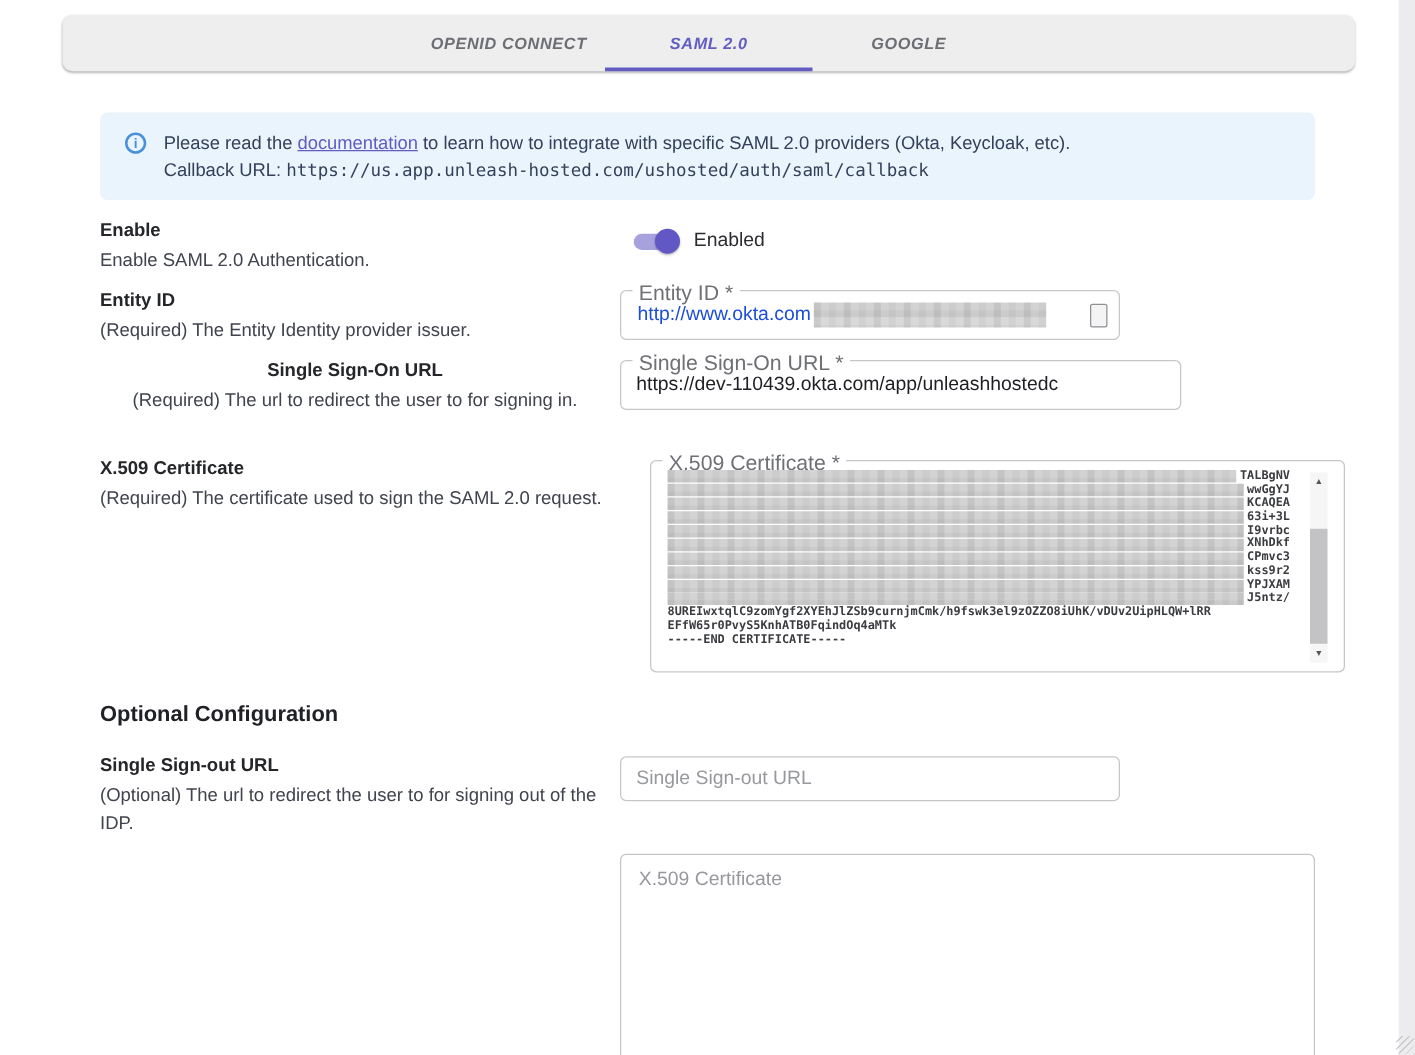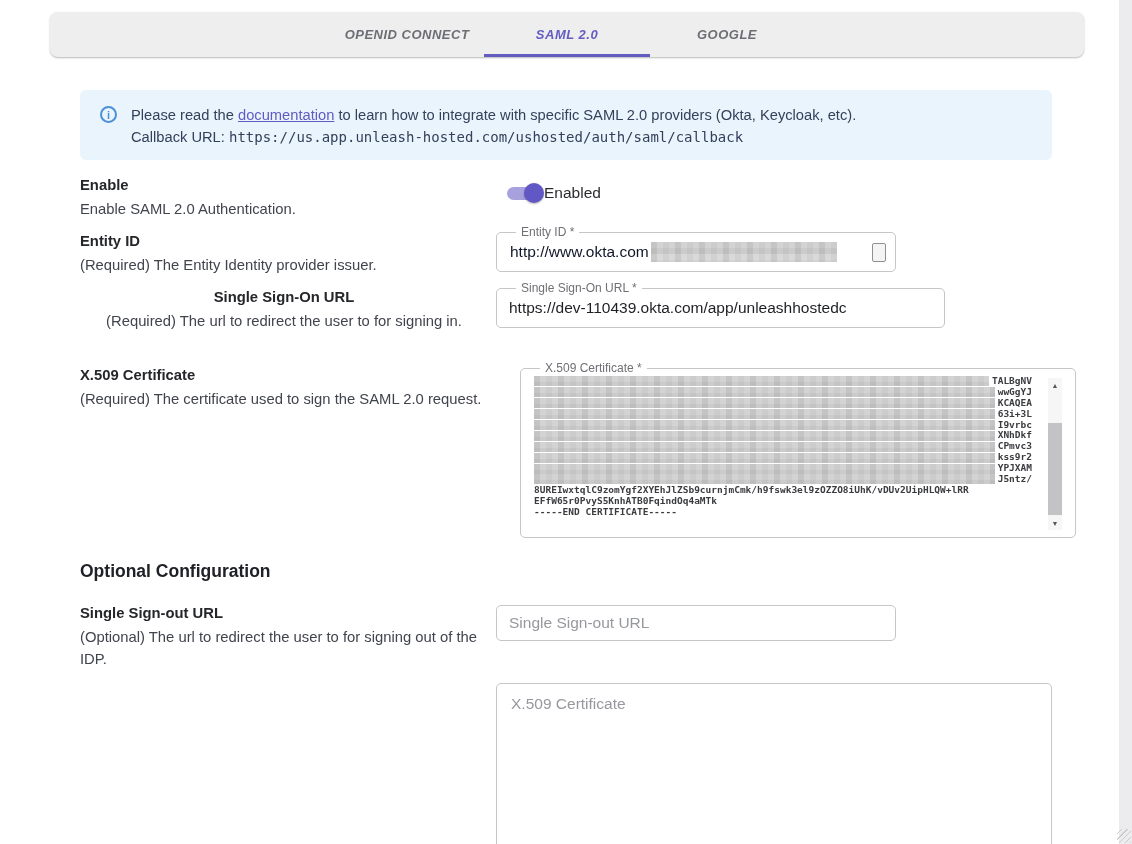--- a/index.html
+++ b/index.html
@@ -33,33 +33,33 @@
   .doc-link { color:var(--link-purple,#615bc2); text-decoration:underline; cursor:pointer; }
   .mono { font-family:"DejaVu Sans Mono", monospace; font-size:14px; }
 
   
   .left-col { position:absolute; left:80px; width:408px; }
   .field-label { font-size:14.8px; font-weight:700; color:#25262a; margin-bottom:5px; }
   .field-desc  { font-size:14.8px; color:#41444d; line-height:22px; }
   #heading-optional { position:absolute; left:80px; top:561px; font-size:17.5px; font-weight:700; color:#202126; }
 
   
-  #toggle-group { position:absolute; left:504px; top:182px; display:flex; align-items:center; }
+  #toggle-group { position:absolute; left:504px; top:182px; display:flex; align-items:center; gap:11px; }
   .switch { position:relative; width:40px; height:22px; cursor:pointer; }
   .switch .track { position:absolute; left:3px; top:5px; width:34px; height:13px; border-radius:7px;
     background:var(--toggle-track,#a7a1dd); }
   .switch .thumb { position:absolute; right:0; top:1px; width:20px; height:20px; border-radius:50%;
     background:var(--toggle-thumb,#6158c5); box-shadow:0 1px 2px rgba(0,0,0,.3); }
   #toggle-label { font-size:15.5px; color:#2b2c30; }
 
   
   .mui-field { position:absolute; background:#fff; border:1px solid #c6c6c8; border-radius:5px; }
-  .mui-label { position:absolute; top:-8px; left:19px; background:#fff; padding:0 5px;
-    font-size:12px; color:#6f7075; white-space:nowrap; }
-  .field-value { position:absolute; left:13px; top:9px; font-size:15.5px; color:#0f172a;
+  .mui-label { position:absolute; top:-8px; left:9px; background:#fff; padding:0 5px;
+    font-size:17px; color:#6f7075; white-space:nowrap; }
+  .field-value { position:absolute; left:13px; top:9px; font-size:15.5px; color:#1d4ed8;
     white-space:nowrap; display:flex; align-items:center; }
   .bare-input { width:100%; height:100%; border:none; outline:none; background:transparent;
     font-family:"Liberation Sans", sans-serif; font-size:15.5px; color:#1e1f23; padding:0 12px; }
   .bare-input::placeholder { color:#97989d; opacity:1; }
   .placeholder-text { position:absolute; left:14px; top:11px; font-size:15.5px; color:#97989d; }
 
   #entity-field  { left:496px; top:232px; width:400px; height:40px; }
   #sso-field     { left:496px; top:288px; width:449px; height:40px; }
   #signout-field { left:496px; top:605px; width:400px; height:36px; }
   #cert-field    { left:496px; top:368px; width:556px; height:170px;margin-left:24px; }

